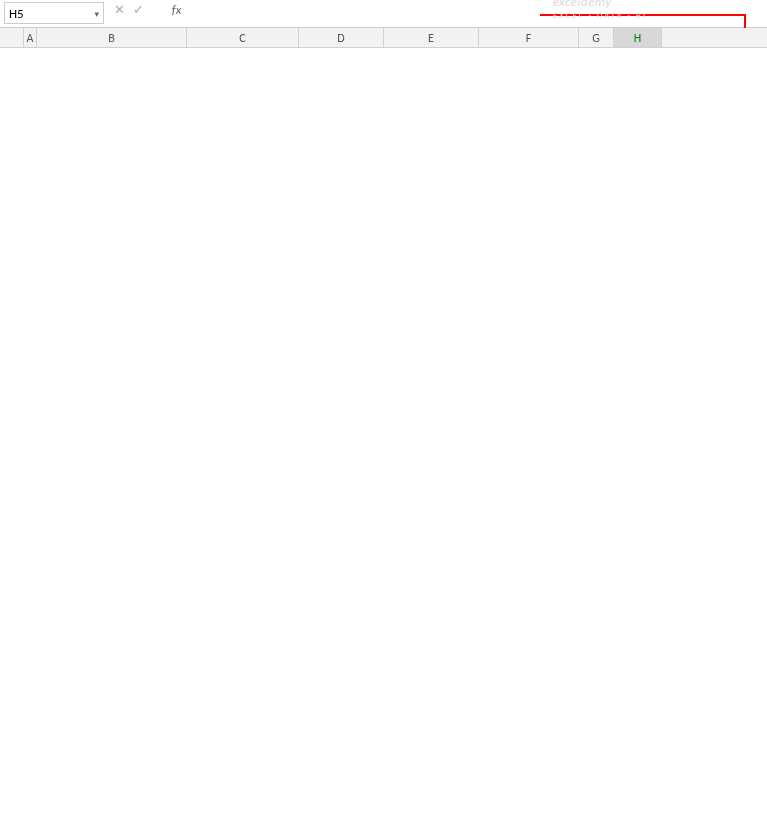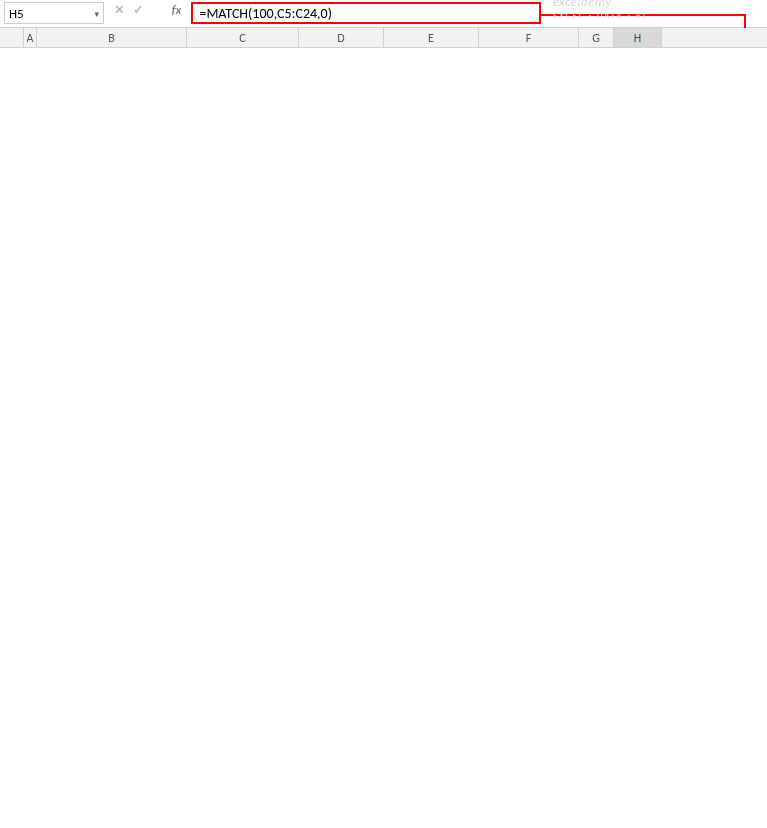--- a/index.html
+++ b/index.html
@@ -54,23 +54,20 @@
 
 <div class="formula-bar">
   <div class="name-box">
     <span>H5</span>
     <span class="dropdown">▾</span>
   </div>
   <div class="fb-icons">
     <span class="fb-icon-x">✕</span>
     <span class="fb-icon-check">✓</span>
     <span class="fb-icon-fx">fx</span>
-  </div>
-  <div class="formula-input-wrap">
-    <input class="formula-input" value="=MATCH(100,C5:C24,0)" style="">
   </div>
 </div>
 
 <div class="arrow-seg1"></div>
 <div class="arrow-seg2"></div>
 <div class="arrow-head"></div>
 
 <div class="sheet-area">
   <div class="col-headers">
     <div class="corner"></div>

